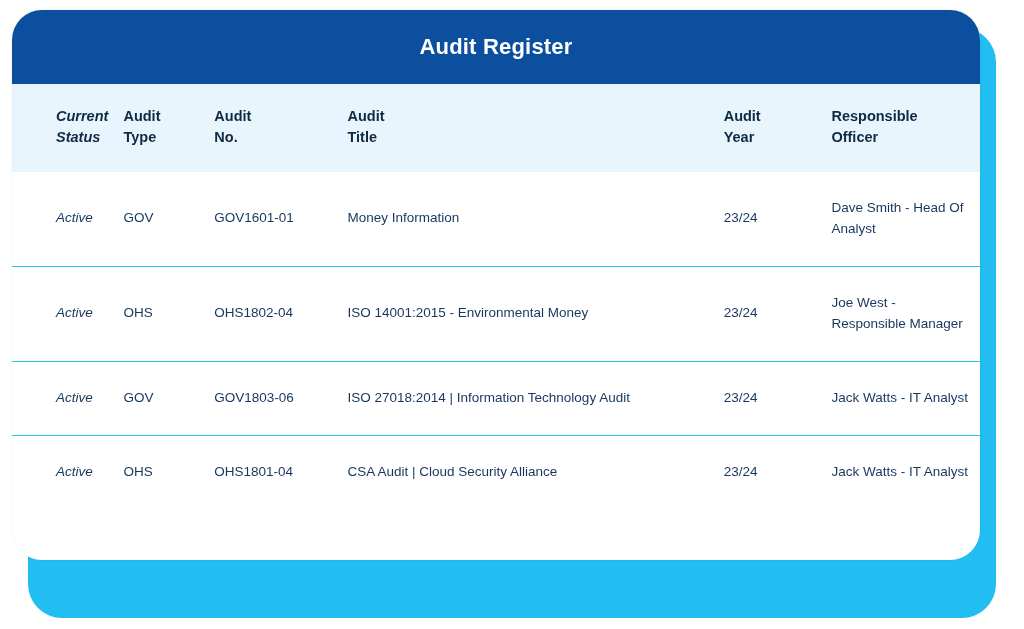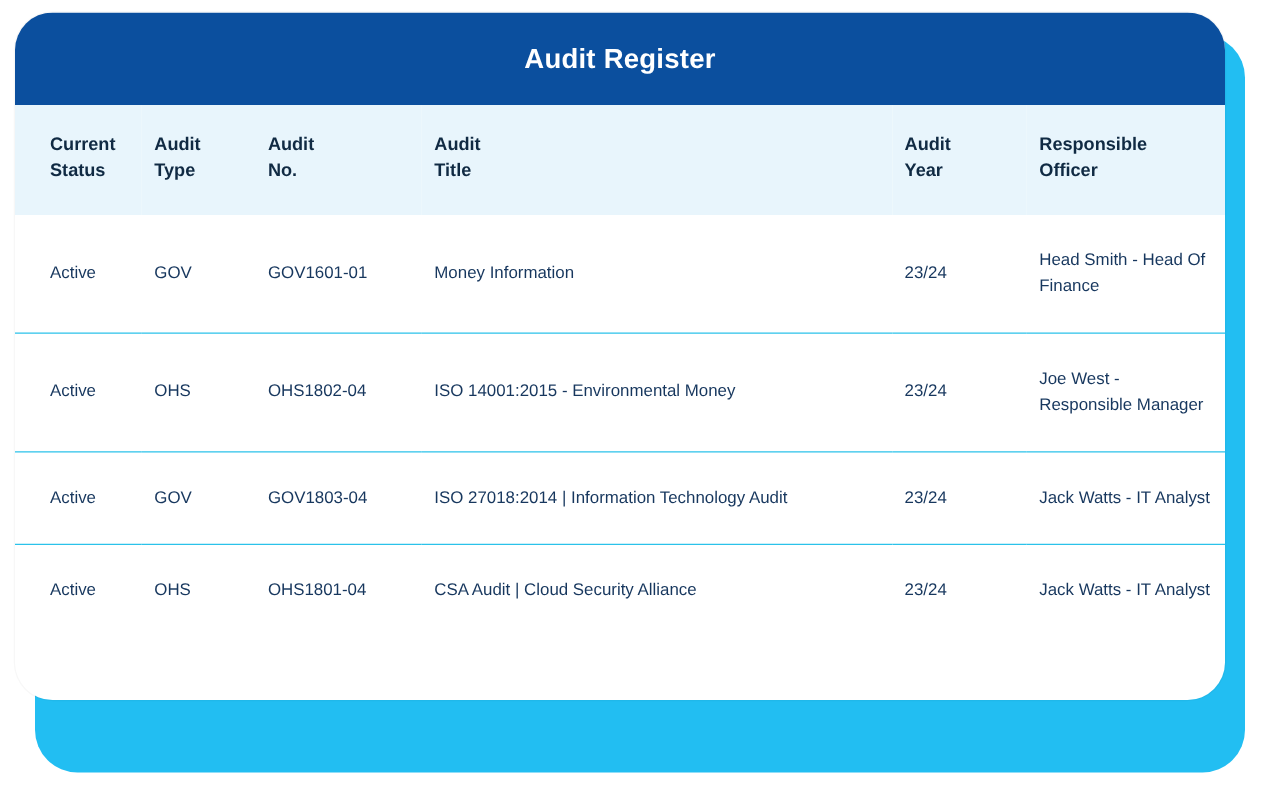--- a/index.html
+++ b/index.html
@@ -102,21 +102,21 @@
   
   .col-status { width: 96px; }
   .col-type   { width: 86px; }
   .col-no     { width: 126px; }
   .col-title  { width: 356px; }
   .col-year   { width: 102px; }
   .col-officer{ width: 150px; }
 
   
   .table th:first-child,
-  .table td:first-child { padding-left: 28px; }
+  .table td:first-child { padding-left: 44px; font-style: italic; }
   .table th:last-child,
   .table td:last-child { padding-right: 8px; }
 
   
   .tbody-row td { border-bottom-color: #2BC2EA; }
   .tbody-row td:first-child { border-bottom-left-radius: 0; }
 </style>
 </head>
 <body>
 
@@ -179,21 +179,21 @@
           <td>
               <span class="cell">GOV1601-01</span>
             </td>
           <td>
               <span class="cell">Money Information</span>
             </td>
           <td>
               <span class="cell">23/24</span>
             </td>
           <td>
-              <span class="cell">Head Smith - Head Of Finance</span>
+              <span class="cell">Dave Smith - Head Of Analyst</span>
             </td>
         </tr>
 
         <tr class="tbody-row">
           <td>
               <span class="cell">Active</span>
             </td>
           <td>
               <span class="cell">OHS</span>
             </td>
@@ -212,21 +212,21 @@
         </tr>
 
         <tr class="tbody-row">
           <td>
               <span class="cell">Active</span>
             </td>
           <td>
               <span class="cell">GOV</span>
             </td>
           <td>
-              <span class="cell">GOV1803-04</span>
+              <span class="cell">GOV1803-06</span>
             </td>
           <td>
               <span class="cell">ISO 27018:2014 | Information Technology Audit</span>
             </td>
           <td>
               <span class="cell">23/24</span>
             </td>
           <td>
               <span class="cell">Jack Watts - IT Analyst</span>
             </td>

